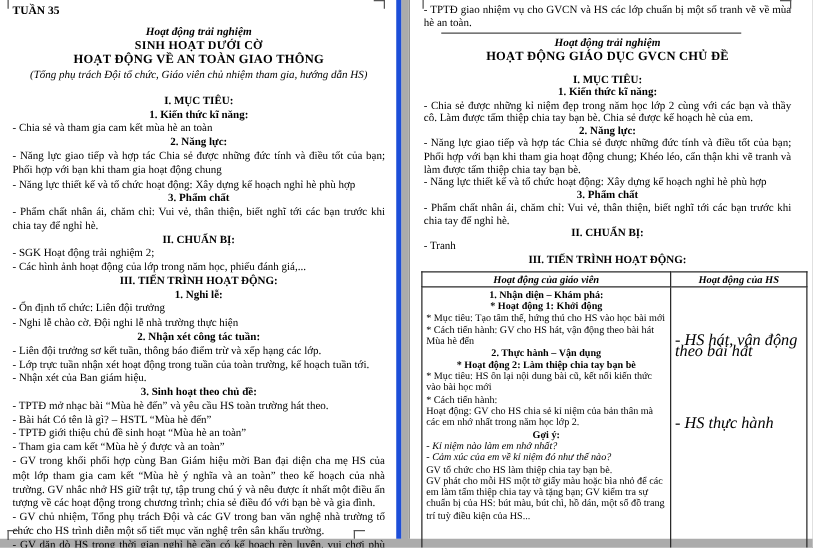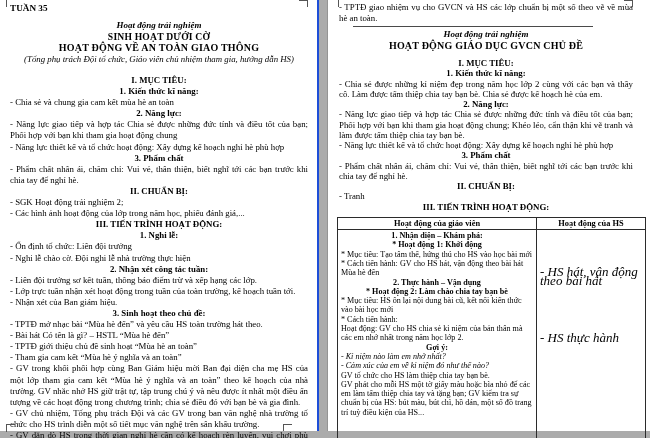--- a/index.html
+++ b/index.html
@@ -3,21 +3,21 @@
 <meta charset="utf-8">
 <style>
   html,body{margin:0;padding:0;}
   .screen{
     position:relative;width:650px;height:438px;overflow:hidden;
     background:#ababab;
     font-family:"Liberation Serif","DejaVu Serif",serif;
     color:#000;
   }
   .page{position:absolute;top:0;background:#fff;}
-  .page-left{left:0;width:317px;height:431px;border-right:2px solid #1d4ed8;}
+  .page-left{left:0;width:317px;height:431px;border-right:4px solid #1d4ed8;}
   .page-right{left:327px;width:323px;height:431px;border-left:1px solid #949494;}
 
   
   .crop{position:absolute;pointer-events:none;}
   .crop-v{width:1px;height:7px;background:#555;}
   .crop-tr{width:8px;height:6px;border-top:1px solid #555;border-right:1px solid #555;}
   .crop-tl{width:8px;height:6px;border-top:1px solid #555;border-left:1px solid #555;}
   .crop-bl{width:8px;height:7px;border-left:1px solid #555;border-top:1px solid #555;}
 
   
@@ -41,21 +41,21 @@
   .carryover{font-size:8.8px;line-height:10.5px;text-align:justify;}
   .divider{border:0;border-top:1px solid #4a4a4a;width:240px;margin:3px 0 2px 14px;height:0;}
   .rp-title{text-align:center;margin-top:2px;line-height:11px;}
 
   
   .hd-table{
     border-collapse:collapse;margin-top:5px;margin-left:-2px;
     width:308px;table-layout:fixed;font-size:8.1px;line-height:9.3px;
   }
   .hd-table th,.hd-table td{border:1px solid #2b2b2b;vertical-align:top;padding:0;}
-  .hd-table th{font-size:8.4px;font-weight:bold;padding:1px 2px;}
+  .hd-table th{font-size:8.4px;font-weight:bold;padding:1px 2px;font-style:italic;}
   .col-gv{width:199px;}
   .col-hs{width:109px;}
   .gv-wrap{height:199px;overflow:hidden;padding:1px 3px 17px 3px;}
   .hs-cell{position:relative;height:199px;}
   .hs-note{position:absolute;left:3px;right:2px;font-size:13px;line-height:9.3px;font-style:italic;}
   .hs-note1{top:37px;}
   .hs-note2{top:103px;}
 </style>
 </head>
 <body>
@@ -67,57 +67,57 @@
       <div class="week">TUẦN 35</div>
       <div class="title-block">
         <div class="t-subject">Hoạt động trải nghiệm</div>
         <div class="t-h1">SINH HOẠT DƯỚI CỜ</div>
         <div class="t-h2">HOẠT ĐỘNG VỀ AN TOÀN GIAO THÔNG</div>
         <div class="t-note">(Tổng phụ trách Đội tổ chức, Giáo viên chủ nhiệm tham gia, hướng dẫn HS)</div>
       </div>
       <div class="lp-body">
           <div class="para h">I. MỤC TIÊU:</div>
           <div class="para h">1. Kiến thức kĩ năng:</div>
-          <div class="para n">- Chia sẻ và chung gia cam kết mùa hè an toàn</div>
+          <div class="para n">- Chia sẻ và tham gia cam kết mùa hè an toàn</div>
           <div class="para h">2. Năng lực:</div>
           <div class="para n">-  Năng lực giao tiếp và hợp tác Chia sẻ được những đức tính và điều tốt của bạn; Phối hợp với bạn khi tham gia hoạt động chung</div>
           <div class="para n">- Năng lực thiết kế và tổ chức hoạt động: Xây dựng kế hoạch nghỉ hè phù hợp</div>
           <div class="para h">3. Phẩm chất</div>
           <div class="para n"><span class="ilead">- Phẩm chất nhân ái, chăm chỉ:</span> Vui vẻ, thân thiện, biết nghĩ tới các bạn trước khi chia tay để nghỉ hè.</div>
           <div class="para h">II. CHUẨN BỊ:</div>
           <div class="para n">- SGK Hoạt động trải nghiệm 2;</div>
           <div class="para n">- Các hình ảnh hoạt động của lớp trong năm học, phiếu đánh giá,...</div>
           <div class="para h">III. TIẾN TRÌNH HOẠT ĐỘNG:</div>
           <div class="para h">1. Nghi lễ:</div>
           <div class="para n">- Ổn định tổ chức: Liên đội trưởng</div>
           <div class="para n">- Nghi lễ chào cờ. Đội nghi lễ nhà trường thực hiện</div>
           <div class="para h">2. Nhận xét công tác tuần:</div>
           <div class="para n">- Liên đội trưởng sơ kết tuần, thông báo điểm trừ và xếp hạng các lớp.</div>
           <div class="para n">- Lớp trực tuần nhận xét hoạt động trong tuần của toàn trường, kế hoạch tuần tới.</div>
           <div class="para n">- Nhận xét của Ban giám hiệu.</div>
           <div class="para h">3. Sinh hoạt theo chủ đề:</div>
           <div class="para n">- TPTĐ mở nhạc bài “Mùa hè đến” và yêu cầu HS toàn trường hát theo.</div>
           <div class="para n">- Bài hát Có tên là gì? – HSTL “Mùa hè đến”</div>
           <div class="para n">- TPTĐ giới thiệu chủ đề sinh hoạt “Mùa hè an toàn”</div>
-          <div class="para n">- Tham gia cam kết “Mùa hè ý nghĩa và an toàn”</div>
+          <div class="para n">- Tham gia cam kết “Mùa hè ý được và an toàn”</div>
           <div class="para n">- GV trong khối phối hợp cùng Ban Giám hiệu mời Ban đại diện cha mẹ HS của một lớp tham gia cam kết “Mùa hè ý nghĩa và an toàn” theo kế hoạch của nhà trường. GV nhắc nhở HS giữ trật tự, tập trung chú ý và nêu được ít nhất một điều ấn tượng về các hoạt động trong chương trình; chia sẻ điều đó với bạn bè và gia đình.</div>
           <div class="para n">- GV chủ nhiệm, Tổng phụ trách Đội và các GV trong ban văn nghệ nhà trường tổ chức cho HS trình diễn một số tiết mục văn nghệ trên sân khấu trường.</div>
           <div class="para n">- GV dặn dò HS trong thời gian nghỉ hè cần có kế hoạch rèn luyện, vui chơi phù hợp. Thực hiện các kế hoạch, cùng người thân, gia đình đã xây dựng trong năm học, cần chú ý giữ an toàn cho bản thân khi tham gia các hoạt động trong kì nghỉ hè.</div>
         </div>
     </div>
 
     <div class="crop crop-v" style="left:6px;top:0;"></div>
     <div class="crop crop-tr" style="left:299px;top:0;"></div>
     <div class="crop crop-bl" style="left:6px;top:424px;"></div>
     <div class="crop crop-tl" style="left:283px;top:424px;"></div>
   </div>
 
   <div class="page page-right">
     <div class="rp-inner">
-      <div class="carryover">- TPTĐ giao nhiệm vụ cho GVCN và HS các lớp chuẩn bị một số theo vẽ về mùa hè an toàn.</div>
+      <div class="carryover">- TPTĐ giao nhiệm vụ cho GVCN và HS các lớp chuẩn bị một số tranh vẽ về mùa hè an toàn.</div>
       <div class="divider"></div>
       <div class="rp-title">
         <div class="t-subject">Hoạt động trải nghiệm</div>
         <div class="t-h2">HOẠT ĐỘNG GIÁO DỤC GVCN CHỦ ĐỀ</div>
       </div>
       <div class="rp-body">
           <div class="para h">I. MỤC TIÊU:</div>
           <div class="para h">1. Kiến thức kĩ năng:</div>
           <div class="para n">- Chia sẻ được những kỉ niệm đẹp trong năm học lớp 2 cùng với các bạn và thầy cô. Làm được tấm thiệp chia tay bạn bè. Chia sẻ được kế hoạch hè của em.</div>
           <div class="para h">2. Năng lực:</div>
@@ -143,21 +143,21 @@
         </thead>
         <tbody>
           <tr>
             <td>
               <div class="gv-wrap">
                   <div class="para h">1. Nhận diện – Khám phá:</div>
                   <div class="para h">* Hoạt động 1: Khởi động</div>
                   <div class="para n">* Mục tiêu: Tạo tâm thế, hứng thú cho HS vào học bài mới</div>
                   <div class="para n">* Cách tiến hành: GV cho HS hát, vận động theo bài hát Mùa hè đến</div>
                   <div class="para h">2. Thực hành – Vận dụng</div>
-                  <div class="para h">* Hoạt động 2: Làm chào chia tay bạn bè</div>
+                  <div class="para h">* Hoạt động 2: Làm thiệp chia tay bạn bè</div>
                   <div class="para n">* Mục tiêu: HS ôn lại nội dung bài cũ, kết nối kiến thức vào bài học mới</div>
                   <div class="para n">* Cách tiến hành:</div>
                   <div class="para n">Hoạt động: GV cho HS chia sẻ kỉ niệm của bản thân mà các em nhớ nhất trong năm học lớp 2.</div>
                   <div class="para h">Gợi ý:</div>
                   <div class="para i">- Kỉ niệm nào làm em nhớ nhất?</div>
                   <div class="para i">- Cảm xúc của em về kỉ niệm đó như thế nào?</div>
                   <div class="para n">GV tổ chức cho HS làm thiệp chia tay bạn bè.</div>
                   <div class="para n">GV phát cho mỗi HS một tờ giấy màu hoặc bìa nhỏ để các em làm tấm thiệp chia tay và tặng bạn; GV kiểm tra sự chuẩn bị của HS: bút màu, bút chì, hồ dán, một số đồ trang trí tuỳ điều kiện của HS...</div>
                 </div>
             </td>

